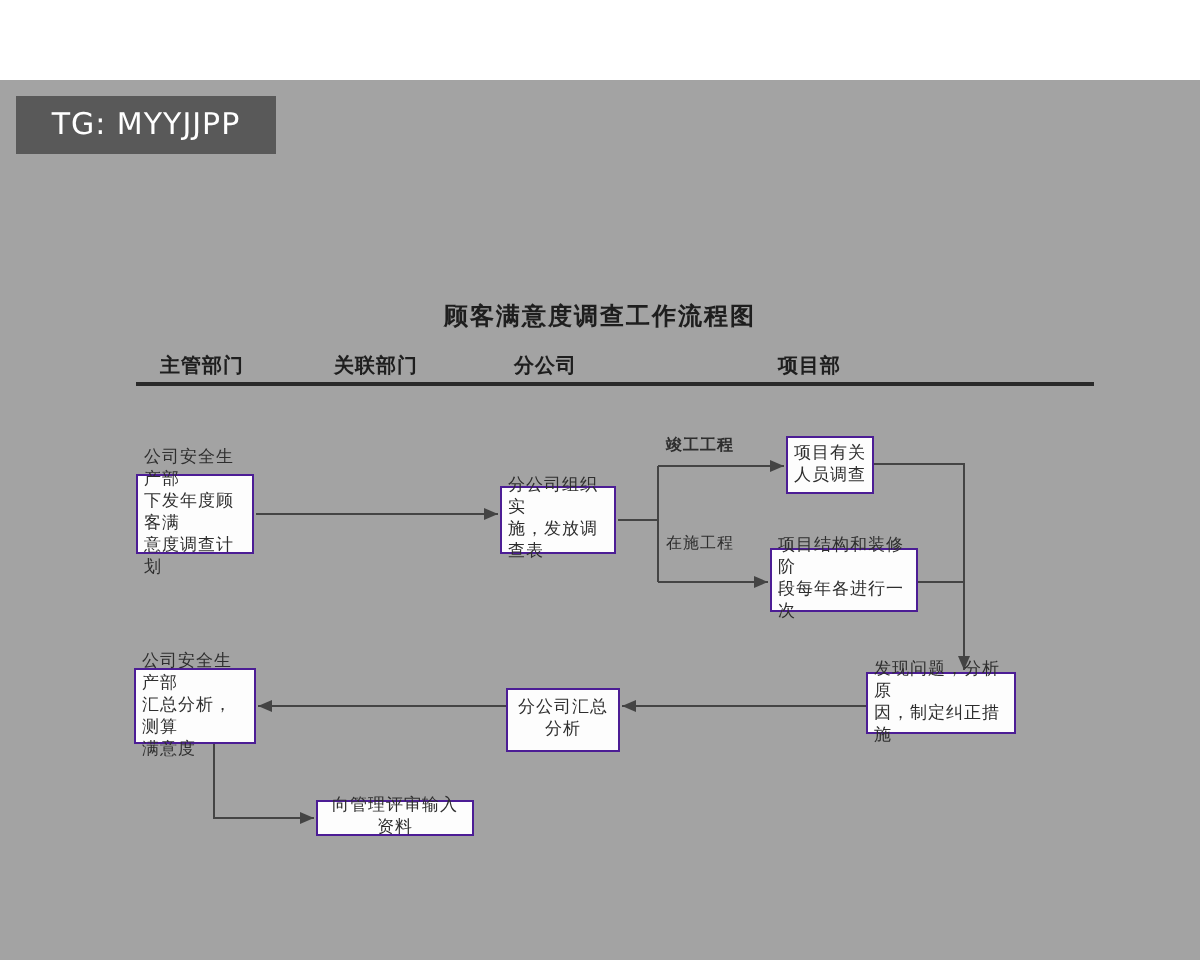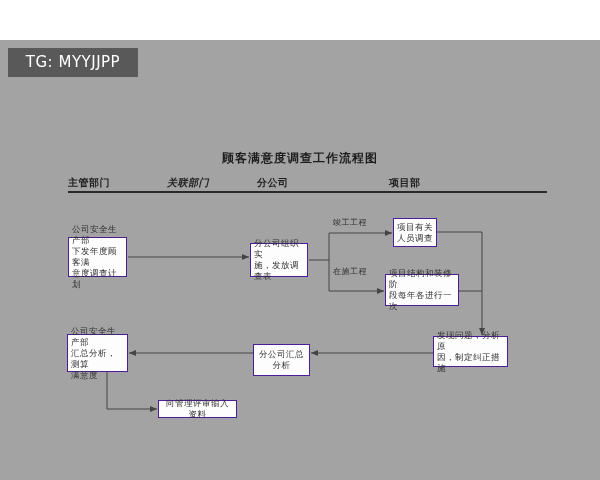--- a/index.html
+++ b/index.html
@@ -19,22 +19,22 @@
     font-size:15px; line-height:37px; letter-spacing:.3px;
   }
   .diagram-title {
     position:absolute; left:0; top:110px; width:600px; text-align:center;
     font-size:12px; font-weight:bold; color:#1e1e1e; letter-spacing:1px;
   }
   .lane-header {
     position:absolute; top:136px; font-size:10px; font-weight:bold; color:#1e1e1e;
     letter-spacing:.5px; white-space:nowrap;
   }
-  .lane-0 { left:68px; }
-  .lane-1 { left:167px;font-style:italic; }
+  .lane-0 { left:80px; }
+  .lane-1 { left:167px; }
   .lane-2 { left:257px; }
   .lane-3 { left:389px;text-align:right; }
   .header-rule {
     position:absolute; left:68px; top:151px; width:479px; height:2px; background:#2a2a2a;
   }
   .connectors { position:absolute; left:0; top:0; pointer-events:none; }
   .node {
     position:absolute; box-sizing:border-box; border:1px solid #4c1d95; background:#fdfdfd;
     color:#2e2e2e; font-size:8.5px; line-height:11px; white-space:pre-line;
     display:flex; align-items:center; padding:1px 3px; letter-spacing:.5px;
@@ -44,21 +44,21 @@
   .node-implement         { left:250px; top:203px; width:58px; height:34px; }
   .node-personnel-survey  { left:393px; top:178px; width:44px; height:29px; }
   .node-stage-survey      { left:385px; top:234px; width:74px; height:32px; }
   .node-find-problems     { left:433px; top:296px; width:75px; height:31px; }
   .node-branch-analysis   { left:253px; top:304px; width:57px; height:32px; }
   .node-hq-analysis       { left:67px;  top:294px; width:61px; height:38px; }
   .node-management-review { left:158px; top:360px; width:79px; height:18px; }
   .edge-label {
     position:absolute; font-size:8px; color:#2e2e2e; letter-spacing:.5px; white-space:nowrap;
   }
-  .label-completed   { left:333px; top:177px; }
+  .label-completed   { left:333px; top:177px;font-weight:bold; }
   .label-in-progress { left:333px; top:226px; }
 </style>
 </head>
 <body>
 
 <div class="page">
 
   <div class="banner banner-top">TG: MYYJJPP</div>
 
   <div class="diagram-title">顾客满意度调查工作流程图</div>

